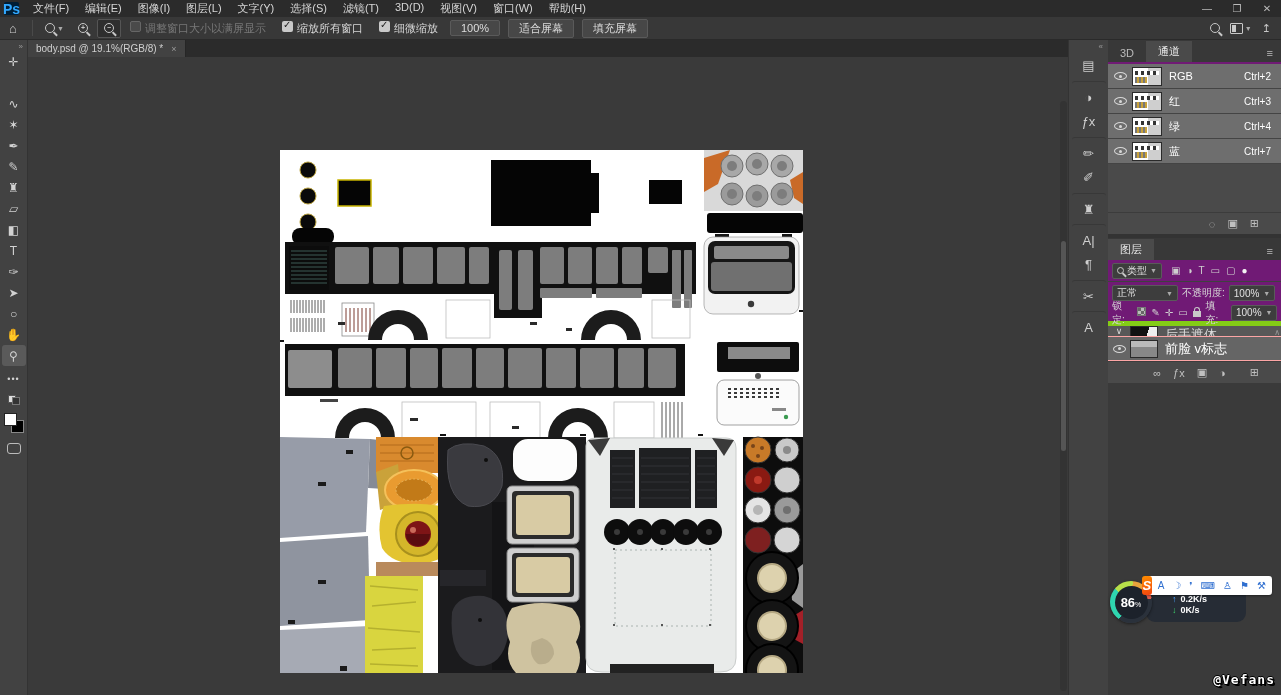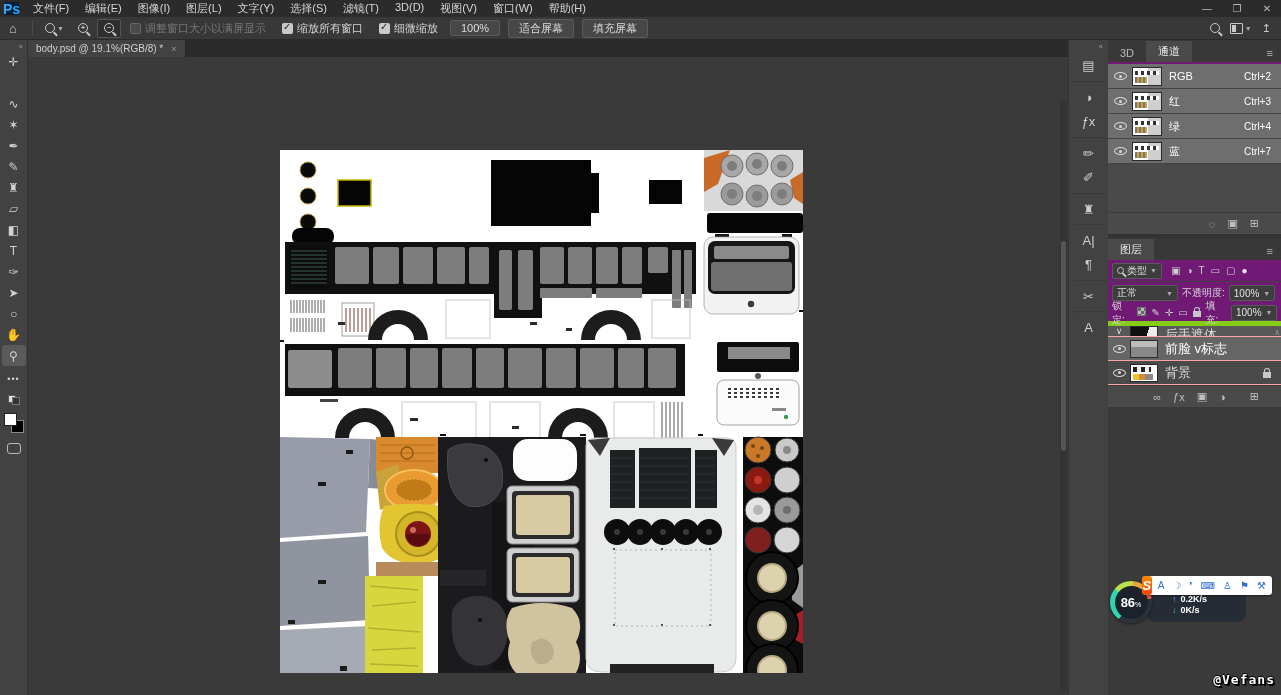--- a/index.html
+++ b/index.html
@@ -19,21 +19,21 @@
   .optionsbar{height:23px;background:#383838;border-bottom:1px solid #2a2a2a;display:flex;align-items:center;font-size:11px;flex:0 0 auto;}
   .ob-sep{width:1px;height:16px;background:#4a4a4a;margin:0 6px;}
   .ob-home{width:26px;text-align:center;font-size:13px;color:#ccc;}
   .ob-tool{display:flex;align-items:center;gap:2px;padding:0 6px;}
   .caret{font-size:7px;color:#aaa;}
   .g-zoom{position:relative;width:10px;height:10px;border:1.5px solid #c8c8c8;border-radius:50%;display:inline-block;}
   .g-zoom::after{content:"";position:absolute;width:5px;height:1.5px;background:#c8c8c8;transform:rotate(45deg);right:-4px;bottom:-2px;}
   .g-zoom .pm{position:absolute;top:0;left:0;right:0;bottom:1px;font-size:7px;line-height:7px;text-align:center;color:#c8c8c8;font-weight:bold;}
   .ob-zbtn{width:24px;height:19px;display:flex;align-items:center;justify-content:center;border-radius:2px;margin:0 1px;}
   .ob-zbtn.active{background:#2e2e2e;border:1px solid #555;}
-  .ob-check{display:flex;align-items:center;gap:4px;margin:9px 8px;}
+  .ob-check{display:flex;align-items:flex-start;gap:4px;margin:9px 8px;}
   .cb{width:11px;height:11px;border-radius:2px;background:#c9c9c9;position:relative;display:inline-block;}
   .cb.on::after{content:"✓";position:absolute;top:-2px;left:1px;font-size:10px;color:#222;font-weight:bold;}
   .cb.off{background:#4a4a4a;border:1px solid #666;}
   .ob-check.disabled{color:#777;}
   .ob-btn{background:#474747;border:1px solid #5a5a5a;border-radius:2px;padding:1px 10px;margin:0 4px;font-size:11px;color:#ddd;}
   .ob-right{margin-left:auto;display:flex;align-items:center;gap:10px;padding-right:10px;}
   .ob-right .ico{color:#c8c8c8;font-size:11px;display:flex;align-items:center;gap:2px;}
   .layout-ico{width:13px;height:11px;border:1px solid #c8c8c8;border-radius:1px;position:relative;display:inline-block;}
   .layout-ico::after{content:"";position:absolute;left:1px;top:1px;bottom:1px;width:4px;background:#c8c8c8;}
 
@@ -822,30 +822,20 @@
 
               <div class="lrow selected">
                 <span class="lr-eye">
                   <i class="icon-eye"></i>
                 </span>
                 <span class="lr-thumb"></span>
                 <span class="lr-name">前脸 v标志</span>
 
               </div>
 
-              <div class="lrow bg">
-                <span class="lr-eye">
-                  <i class="icon-eye"></i>
-                </span>
-                <span class="lr-thumb"></span>
-                <span class="lr-name">背景</span>
-                <span class="lr-lock">
-                  <i class="icon-lock"></i>
-                </span>
-              </div>
             </div>
           <span class="lscroll">∧</span>
         </div>
         <div class="pfooter">
 
             <span class="fico">
               <span>∞</span>
             </span>
 
             <span class="fico">

